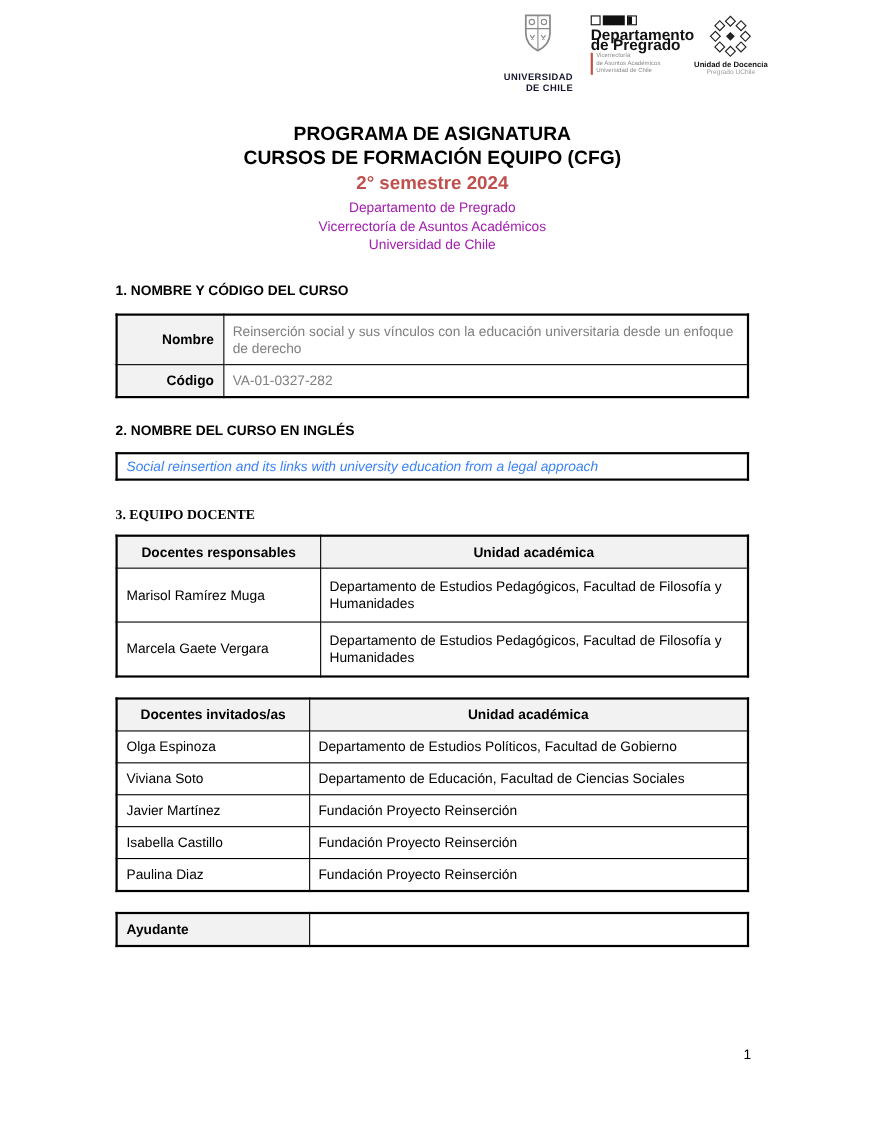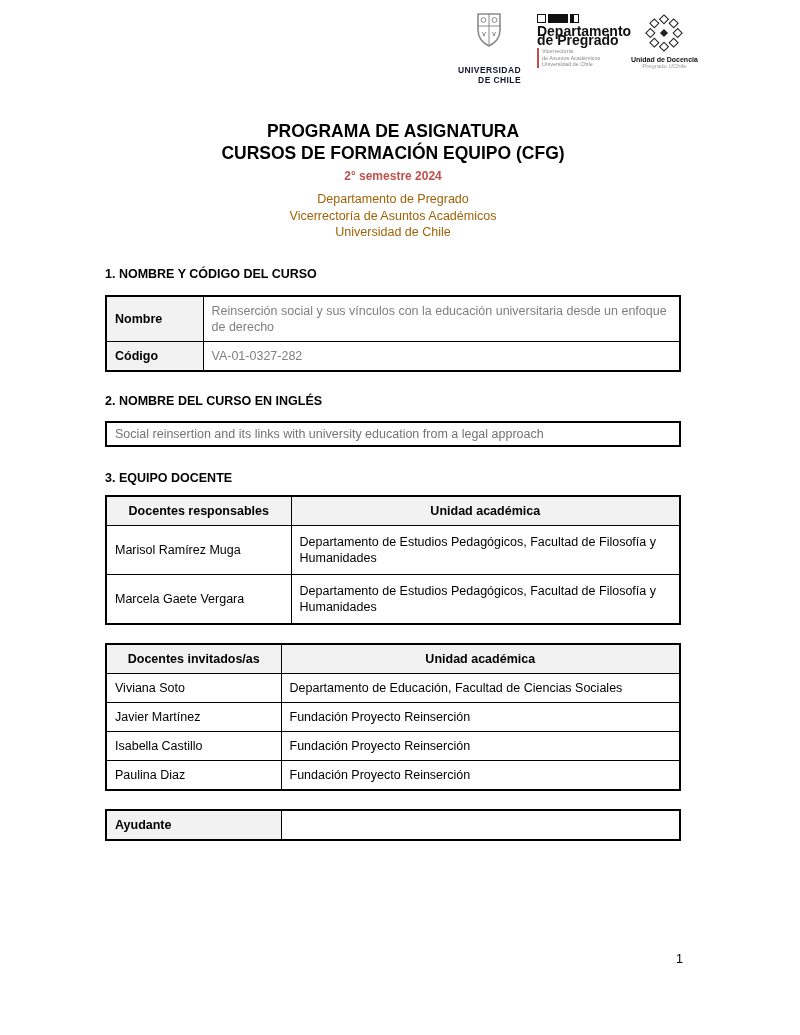--- a/index.html
+++ b/index.html
@@ -15,41 +15,41 @@
   .pregrado-glyph { display:flex; align-items:center; gap:2px; height:12px; margin-bottom:3px; align-self:flex-start; }
   .sq-outline { width:9px; height:9px; border:1.5px solid #111; }
   .sq-black { width:20px; height:9px; background:#111; }
   .sq-half { width:9px; height:9px; border:1.5px solid #111; background:linear-gradient(to right,#111 50%,#fff 50%); }
   .pregrado-name { font-weight:bold; font-size:14px; line-height:9px; color:#111; align-self:flex-start; }
   .pregrado-sub { margin-top:3px; border-left:2px solid #c0504d; padding-left:3px; font-size:5.5px; line-height:6.5px; color:#8a8a8a; align-self:flex-start; }
   .docencia-text1 { margin-top:2px; font-size:7px; font-weight:bold; color:#111; text-align:center; }
   .docencia-text2 { font-size:6px; color:#9a9a9a; text-align:center; }
 
   
-  .content { position:absolute; top:120px; left:105px; width:576px; }
+  .content { position:absolute; top:110px; left:105px; width:576px; }
   .title { text-align:center; font-weight:bold; font-size:17.5px; line-height:22px; color:#000; }
-  .semester { text-align:center; font-weight:bold; font-size:12px; line-height:21px; margin-top:2px; color:#c0504d; }
-  .subline { text-align:center; font-size:12.5px; line-height:16.5px; color:#a16207; }
+  .semester { text-align:center; font-weight:bold; font-size:17px; line-height:21px; margin-top:2px; color:#c0504d; }
+  .subline { text-align:center; font-size:12.5px; line-height:16.5px; color:#a21caf; }
   .sublines { margin-top:4px; }
 
   .sec-heading { font-weight:bold; font-size:12.5px; color:#000; }
   .h1m { margin-top:26px; }
   .h2m { margin-top:22px; }
-  .h3m { margin-top:24px; }
+  .h3m { margin-top:24px;font-family:Liberation Serif, serif; }
 
   table.tbl { border-collapse:collapse; width:100%; border:2px solid #000; }
   .tbl td, .tbl th { border:1px solid #000; padding:6px 8px; font-size:12.5px; line-height:16px; vertical-align:middle; text-align:left; }
   .hdr { background:#f2f2f2; font-weight:bold; }
   .c { text-align:center !important; }
   .gray { color:#7f7f7f; }
 
   .t-name { margin-top:14px; }
-  .t-name .lbl { width:97px; }
+  .t-name .lbl { width:97px;text-align:right; }
   .t-eng { margin-top:13px; }
-  .t-eng td { color:#737373; padding:3px 8px; }
+  .t-eng td { font-style:italic; color:#3b82f6; padding:3px 8px; }
   .t-resp { margin-top:10px; }
   .t-resp .lbl { width:185px; }
   .t-resp td { padding:8px 8px; }
   .t-resp .hdr { padding:6px 8px; }
   .t-inv { margin-top:18px; }
   .t-inv .lbl { width:175px; }
   .t-ayu { margin-top:18px; }
   .t-ayu .lbl { width:175px;margin-left:48px; }
 
   .page-number { position:absolute; left:676px; top:952px; font-size:12.5px; color:#000; }
@@ -164,20 +164,24 @@
     </tbody>
       </table>
 
     <table class="tbl t-inv">
       <tbody>
           <tr>
         <td class="lbl hdr c">Docentes invitados/as</td>
         <td class="hdr c">Unidad académica</td>
       </tr>
       <tr>
+        <td class="lbl">Olga Espinoza</td>
+        <td>Departamento de Estudios Políticos, Facultad de Gobierno</td>
+      </tr>
+      <tr>
         <td class="lbl">Viviana Soto</td>
         <td>Departamento de Educación, Facultad de Ciencias Sociales</td>
       </tr>
       <tr>
         <td class="lbl">Javier Martínez</td>
         <td>Fundación Proyecto Reinserción</td>
       </tr>
       <tr>
         <td class="lbl">Isabella Castillo</td>
         <td>Fundación Proyecto Reinserción</td>

